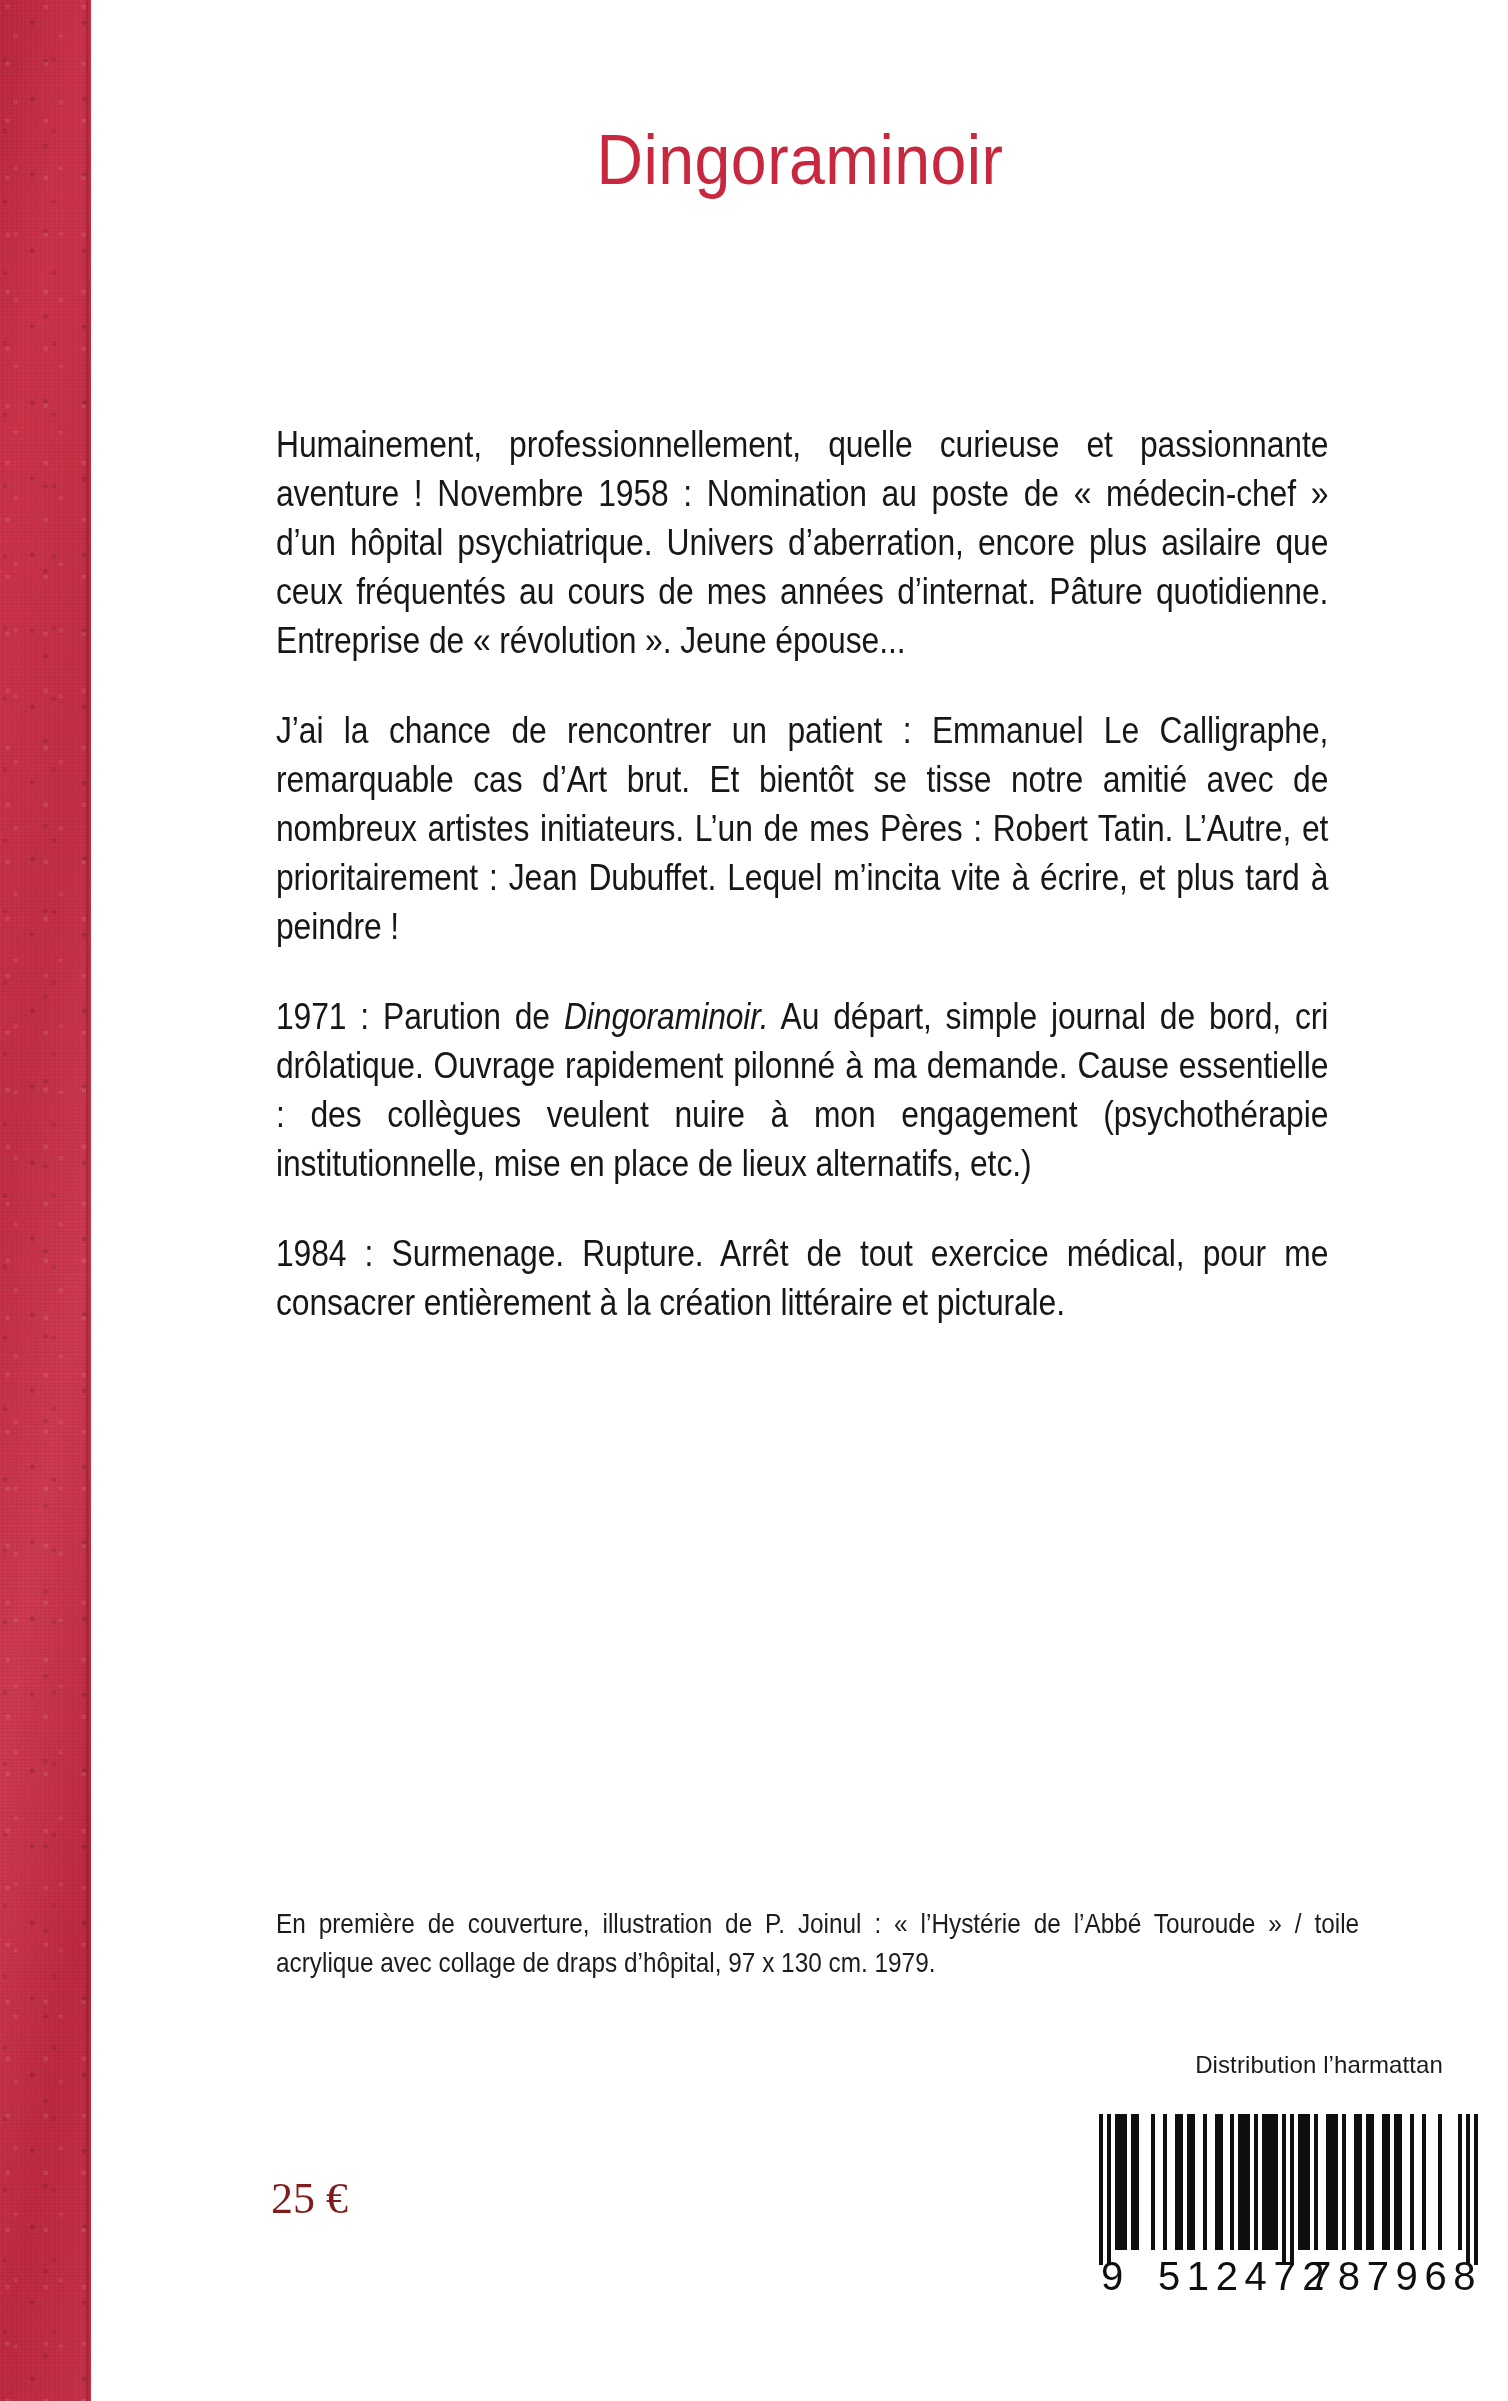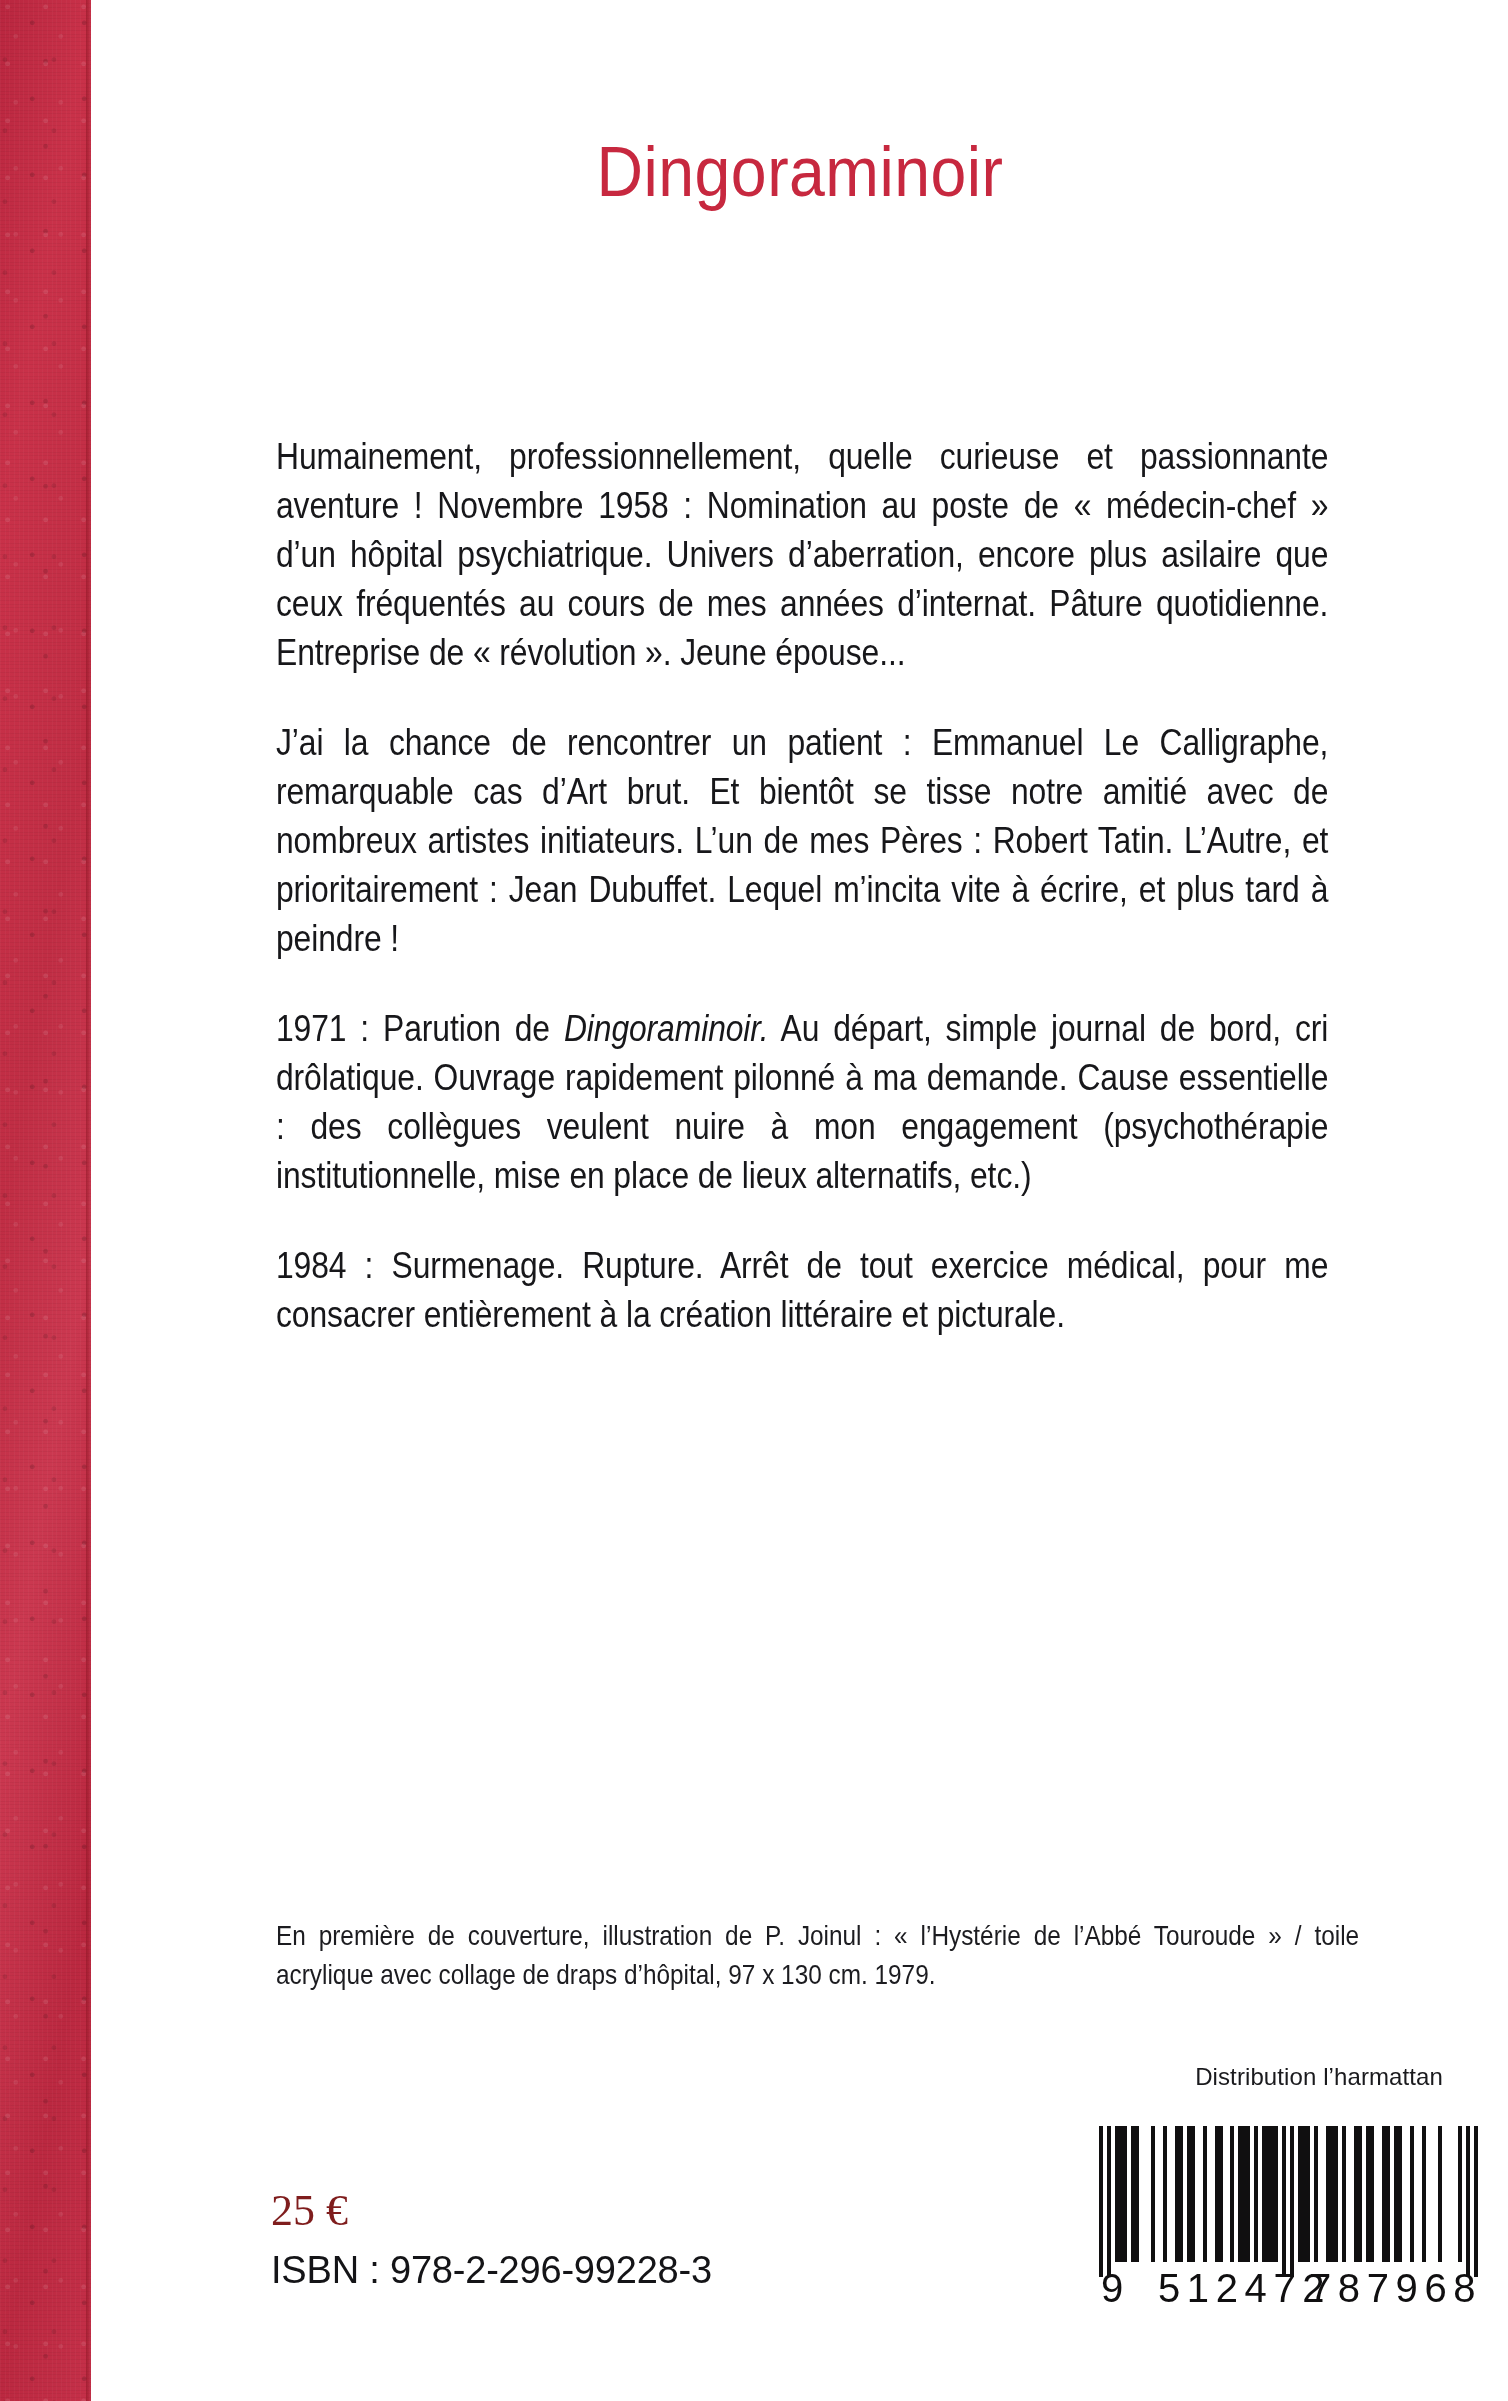--- a/index.html
+++ b/index.html
@@ -42,21 +42,21 @@
   .spine-edge {
     position: absolute;
     right: 0; top: 0;
     width: 4.7px; height: 100%;
     background: linear-gradient(90deg, rgba(140,20,35,0.55), rgba(255,255,255,0));
   }
 
   
   .content {
     position: absolute;
-    left: 91px; top: 16px;
+    left: 91px; top: 4px;
     width: 1418px;
     height: 2253px;
   }
 
   
   .title {
     position: absolute;
     left: 0;
     top: 121px;
     width: 1418px;
@@ -203,21 +203,20 @@
       <p class="para"><span>1971 : Parution de </span><span class="ital">Dingoraminoir.</span><span> Au départ, simple journal de bord, cri drôlatique. Ouvrage rapidement pilonné à ma demande. Cause essentielle : des collègues veulent nuire à mon engagement (psychothérapie institutionnelle, mise en place de lieux alternatifs, etc.)</span></p>
       <p class="para">1984 : Surmenage. Rupture. Arrêt de tout exercice médical, pour me consacrer entièrement à la création littéraire et picturale.</p>
     </div>
 
     <div class="credit">En première de couverture, illustration de P. Joinul : « l’Hystérie de l’Abbé Touroude » / toile acrylique avec collage de draps d’hôpital, 97 x 130 cm. 1979.</div>
 
     <div class="distributor">Distribution l’harmattan</div>
 
     <div class="price">25 €</div>
 
-    <div class="isbn">ISBN : 978-2-296-99228-3</div>
 
     <div class="barcode-wrap">
       <div class="barcode-bars" id="barcode-bars">
           <i style="left: 0px; width: 3.7px; height: 151px;"></i>
           <i style="left: 8px; width: 3.7px; height: 151px;"></i>
           <i style="left: 16px; width: 11.7px; height: 136px;"></i>
           <i style="left: 32px; width: 7.7px; height: 136px;"></i>
           <i style="left: 52px; width: 3.7px; height: 136px;"></i>
           <i style="left: 64px; width: 3.7px; height: 136px;"></i>
           <i style="left: 76px; width: 7.7px; height: 136px;"></i>

